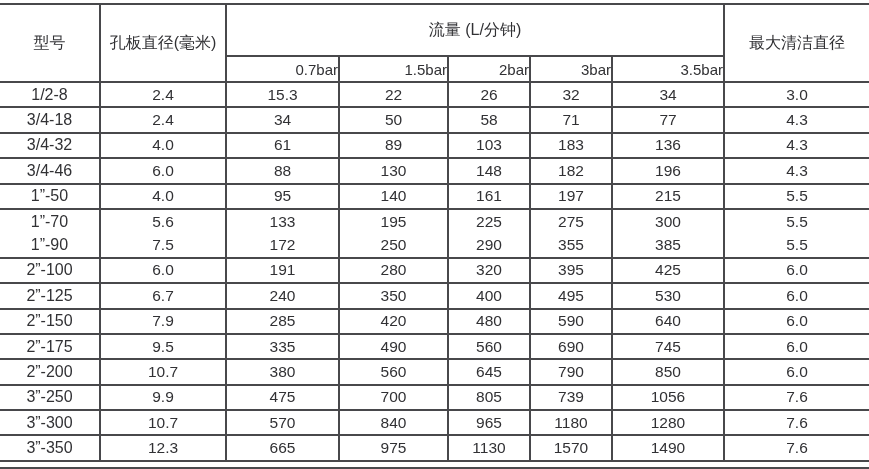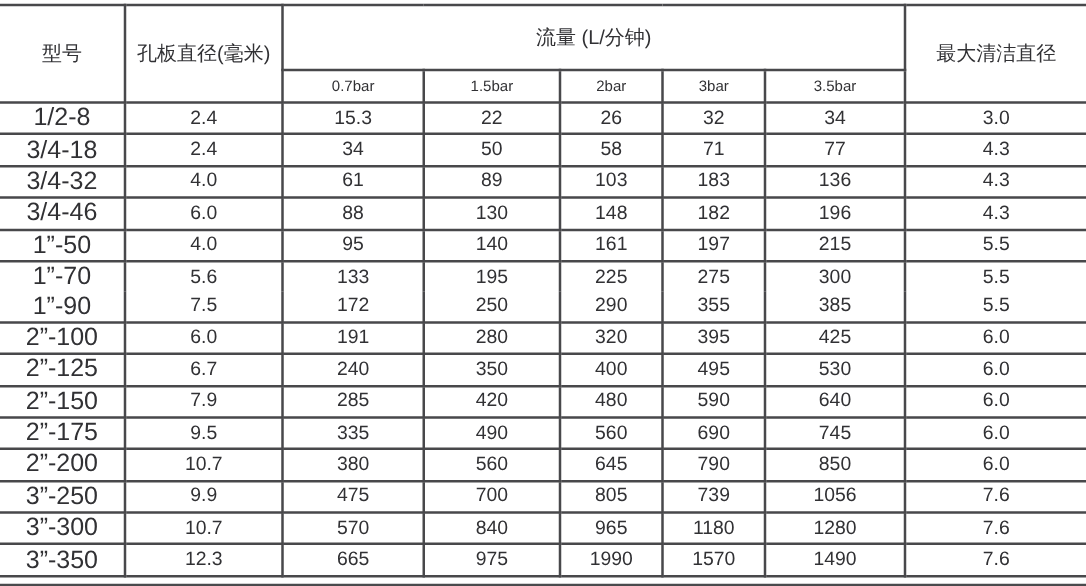--- a/index.html
+++ b/index.html
@@ -31,25 +31,25 @@
     vertical-align:middle;
     font-weight:normal;
     white-space:nowrap;
     overflow:hidden;
   }
   
   .first{border-left:none !important;}
   .last{border-right:none !important;}
   
   tr.h1 th{height:50px;font-size:16px;}
-  tr.h2 th{height:24px;font-size:12px;}
+  tr.h2 th{height:24px;font-size:15px;text-align:right;}
   th.span2{font-size:16px;}
   
   tbody td{height:23.4px;font-size:15.5px;}
-  tbody td.col-model{font-size:20px;margin-top:20px;}
+  tbody td.col-model{font-size:16px;margin-top:20px;}
   
   tr.no-line td{border-bottom:none;text-align:center;}
   tr.after-no-line td{border-top:none;}
   
   .bottom-rule{
     position:absolute;
     left:0;
     bottom:0;
     width:100%;
     height:2px;
@@ -225,21 +225,21 @@
           <td>965</td>
           <td>1180</td>
           <td>1280</td>
           <td class="last">7.6</td>
         </tr>
         <tr>
           <td class="first col-model">3”-350</td>
           <td>12.3</td>
           <td>665</td>
           <td>975</td>
-          <td>1990</td>
+          <td>1130</td>
           <td>1570</td>
           <td>1490</td>
           <td class="last">7.6</td>
         </tr>
       </tbody>
   </table>
   <div class="bottom-rule"></div>
 </div>
 
 </body></html>

